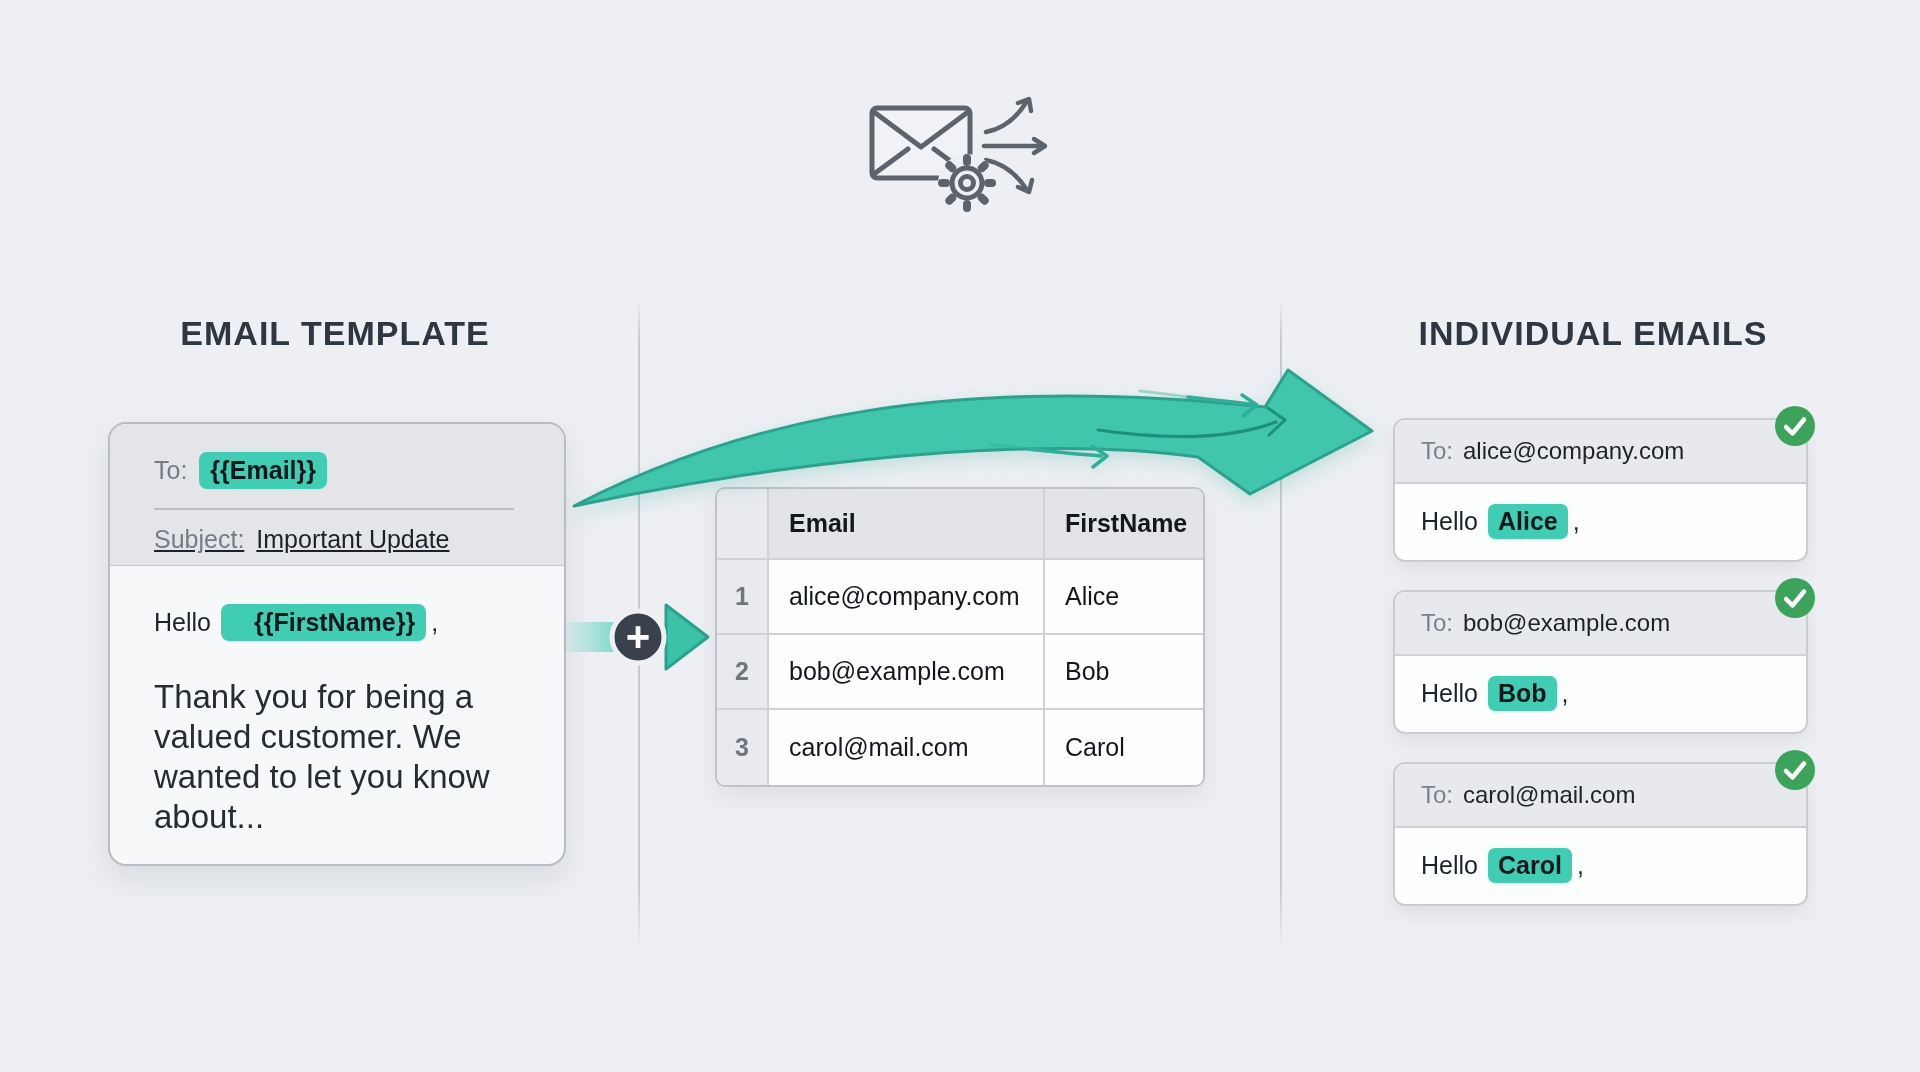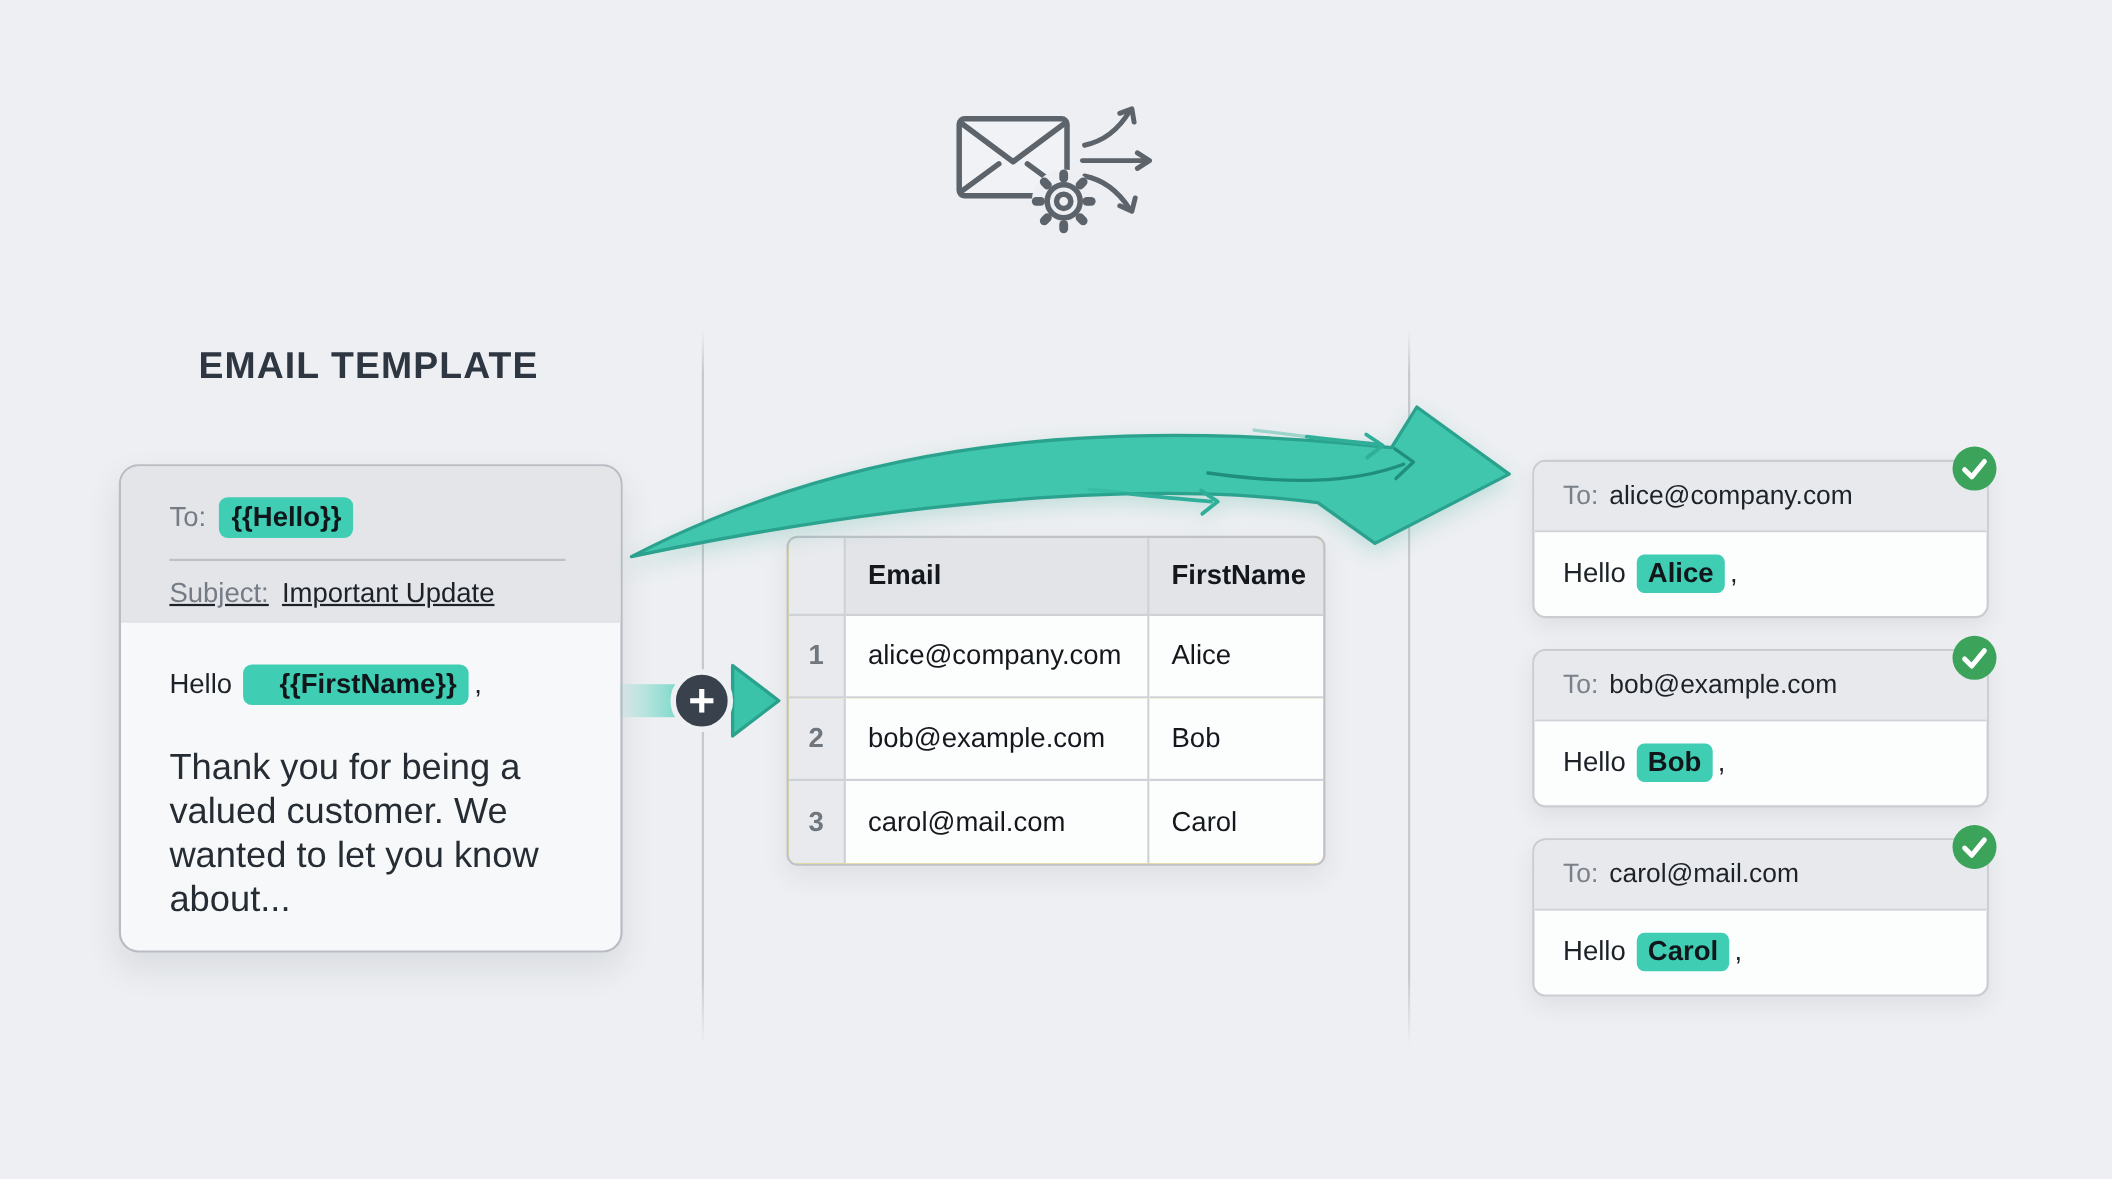--- a/index.html
+++ b/index.html
@@ -38,21 +38,21 @@
   .greeting{display:flex;align-items:center;font-size:25px;}
   .chip-gap{margin-left:10px;padding-left:33px;}
   .suffix{margin-left:5px;}
   .tc-paragraph{margin:36px 0 0;font-size:33px;line-height:40px;color:#262c33;width:372px;}
 
   
   #connector{position:absolute;left:558px;top:595px;}
 
   
   .sheet{position:absolute;left:715px;top:487px;width:490px;box-sizing:border-box;
-         background:#fde047;border:2px solid #bfc3c8;border-radius:10px;overflow:hidden;
+         background:#fef9c3;border:2px solid #bfc3c8;border-radius:10px;overflow:hidden;
          box-shadow:0 10px 24px rgba(45,55,65,.08);
          display:grid;grid-template-columns:52px 276px 158px;}
   .cell{display:flex;align-items:center;box-sizing:border-box;
         border-right:2px solid #ced2d6;border-bottom:2px solid #ced2d6;font-size:25px;}
   .cell.last-col{border-right:none;text-align:center;}
   .cell.last-row{border-bottom:none;}
   .hdr{height:71px;background:#e2e4e8;font-weight:700;color:#14181d;}
   .numcell{height:75px;background:#e8eaed;color:#70767e;justify-content:center;font-weight:600;}
   .datacell{height:75px;padding-left:20px;color:#14181d;background:#fcfdfd;}
   .hdr.datacell-pad{padding-left:20px;}
@@ -111,29 +111,30 @@
           <path d="M94.2 82.2 L91.3 79.3"></path>
             <path d="M123.8 111.8 L126.7 114.7"></path>
           <path d="M94.2 111.8 L91.3 114.7"></path>
             <path d="M123.8 82.2 L126.7 79.3"></path>
         </g>
       </g>
     </g>
   </svg>
 
   <div class="col-heading" id="h-template">EMAIL TEMPLATE</div>
+  <div class="col-heading" id="h-individual">INDIVIDUAL EMAILS</div>
 
   <div class="vdivider" id="divider-left"></div>
   <div class="vdivider" id="divider-right"></div>
 
   <div class="template-card">
     <div class="tc-header">
       <div class="tc-to-row">
         <span class="muted lbl-gap">To:</span>
-        <span class="chip">{{Hello}}</span>
+        <span class="chip">{{Email}}</span>
       </div>
       <hr class="tc-divider">
       <div class="tc-subject-row">
         <span class="muted lbl-gap">Subject:</span><span>Important Update</span>
       </div>
     </div>
     <div class="tc-body">
       <div class="greeting">
         <span>Hello</span>
         <span class="chip chip-gap">{{FirstName}}</span>

